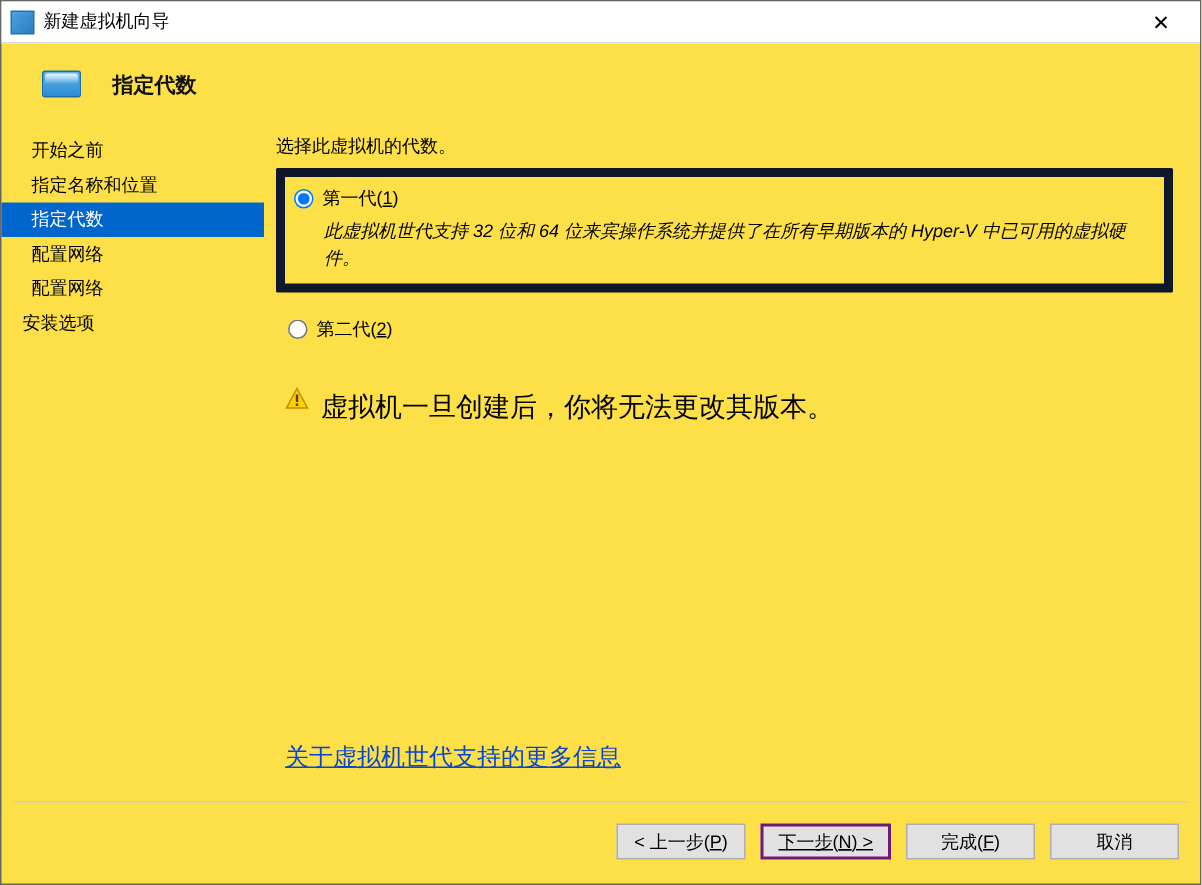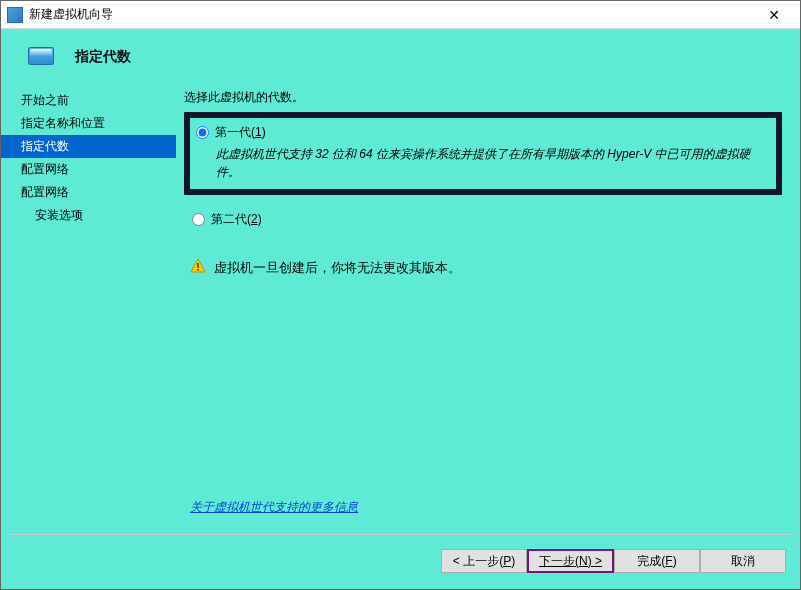--- a/index.html
+++ b/index.html
@@ -1,57 +1,57 @@
 <!DOCTYPE html>
 <html><head>
 <meta charset="utf-8">
 <style>
   * { box-sizing: border-box; }
   html, body { margin: 0; padding: 0; font-family: "Microsoft YaHei", "Segoe UI", Tahoma, sans-serif; font-size: 12px; background: #fff; color: #000; }
-  .window { width: 801px; height: 590px; border: 1px solid #666; position: relative; background: #5eead4; display: flex; flex-direction: column; }
+  .window { width: 801px; height: 590px; border: 1px solid #666; position: relative; background: #fde047; display: flex; flex-direction: column; }
   .titlebar { height: 28px; display: flex; align-items: center; padding: 0 6px; background: #fff; border-bottom: 1px solid #d9d9d9; }
   .titlebar .app-icon { width: 16px; height: 16px; background: linear-gradient(135deg,#4aa3df 0%,#2d7dc1 100%); border: 1px solid #2a6fa8; margin-right: 6px; }
   .titlebar .title { flex: 1; font-size: 12px; }
   .titlebar .close { width: 40px; height: 28px; display:flex; align-items:center; justify-content:center; font-size: 14px; cursor: default; }
 
   .header { display: flex; align-items: center; padding: 16px 24px 12px 24px; }
   .header .hdr-icon { width: 34px; height: 24px; margin-right: 16px; position: relative; }
   .header .hdr-icon .mon { position:absolute; left:3px; top:2px; width:26px; height:18px; background: linear-gradient(180deg,#5fb4ec,#2d8bd0); border:1px solid #1f6da8; border-radius:2px; }
   .header .hdr-icon .shine { position:absolute; left:5px; top:4px; width:22px; height:7px; background: linear-gradient(180deg,rgba(255,255,255,.9),rgba(255,255,255,0)); border-radius:2px 2px 0 0; }
   .header .hdr-title { font-size: 14px; font-weight: bold; color: #111; }
 
   .body { flex: 1; display: flex; min-height: 0; }
 
   .sidebar { width: 175px; padding: 8px 0 8px 0; }
   .sidebar-item { padding: 3px 10px 3px 20px; font-size: 12px; cursor: default; white-space: nowrap; }
   .sidebar-item.selected { background: #0066cd; color: #fff; }
-  .sidebar-item.indent { padding-left: 34px; }
+  .sidebar-item.indent { padding-left: 14px; }
 
   .main { flex: 1; padding: 8px 18px 8px 8px; position: relative; display:flex; flex-direction:column; }
   .prompt { margin-bottom: 6px; font-size: 12px; }
 
   .option-group { border: 6px solid #0f172a; padding: 6px 6px 8px 6px; margin-bottom: 8px; border-radius: 1px; }
   .option-group.noborder { border: 2px solid transparent; }
 
   .opt-row { display: flex; align-items: flex-start; }
   .opt-row input[type=radio] { margin: 2px 6px 0 0; }
   .opt-label { font-size: 12px; }
   .opt-desc { margin: 4px 0 0 20px; font-size: 12px; line-height: 1.5; color: #000; font-style: italic; }
 
   .note-row { display: flex; align-items: flex-start; margin-top: 12px; padding-left: 6px; }
   .warn-icon { width:16px; height:16px; margin-right:8px; position:relative; }
   .warn-icon svg { display:block; }
-  .note-text { font-size: 13px; padding-top:1px; }
+  .note-text { font-size: 18px; padding-top:1px; }
 
   .link-row { margin-top: auto; padding: 12px 0 10px 6px; }
-  .link-row a { color: #0645d6; text-decoration: underline; font-size: 12px; cursor: default; font-style: italic; }
+  .link-row a { color: #0645d6; text-decoration: underline; font-size: 16px; cursor: default; }
 
   .separator { border-top: 1px solid #ccc; margin: 0 8px; }
 
-  .footer { padding: 14px 14px 16px 14px; display: flex; justify-content: flex-end; gap: 0; }
+  .footer { padding: 14px 14px 16px 14px; display: flex; justify-content: flex-end; gap: 10px; }
   .btn { min-width: 86px; height: 24px; background: #e1e1e1; border: 1px solid #adadad; font-size: 12px; display:flex; align-items:center; justify-content:center; padding: 0 10px; cursor: default; }
   .btn.recommended { border: 2px solid #701a75; background: #e1e1e1; text-decoration: underline; }
   .under { text-decoration: underline; }
 </style>
 </head>
 <body>
 
 <div class="window">
 
   <div class="titlebar">

